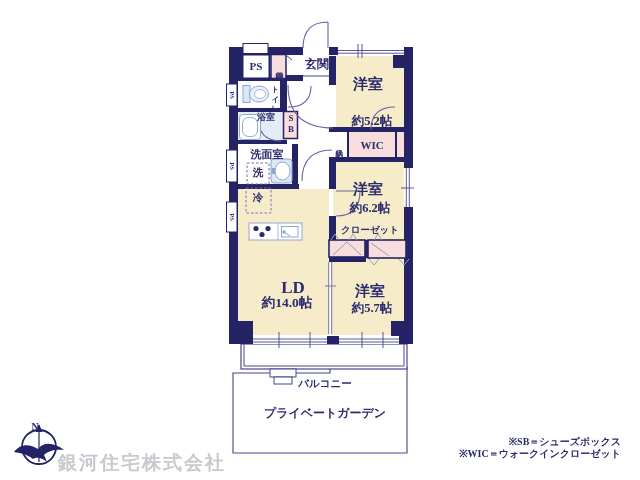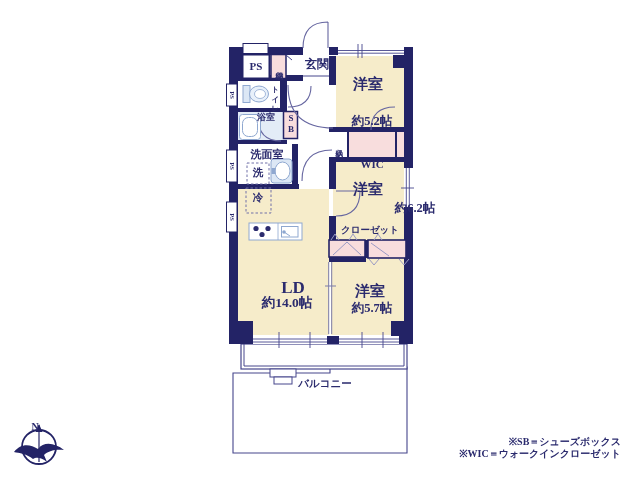--- a/index.html
+++ b/index.html
@@ -162,34 +162,36 @@
 <div class="lbl" style="left:266px;top:117px;font-size:9px;text-align:right;">浴室</div>
 <div class="lbl v" style="left:290.5px;top:124px;font-size:9px;">SB</div>
 <div class="lbl" style="left:267px;top:154px;font-size:11px;">洗面室</div>
 <div class="lbl" style="left:258px;top:173px;font-size:10.5px;">洗</div>
 
 <div class="lbl rot" style="left:232px;top:95px;font-size:6.5px;">PS</div>
 <div class="lbl rot" style="left:232px;top:166px;font-size:6.5px;">PS</div>
 <div class="lbl rot" style="left:232px;top:217px;font-size:6.5px;">PS</div>
 
 <div class="lbl v" style="left:339px;top:144px;font-size:7.5px;">収納</div>
-<div class="lbl" style="left:372px;top:145px;font-size:11px;margin-top:19px;">WIC</div>
+<div class="lbl" style="left:372px;top:145px;font-size:11px;">WIC</div>
 
 <div class="lbl" style="left:368px;top:189px;font-size:15px;">洋室</div>
-<div class="lbl" style="left:370px;top:208px;font-size:12.5px;margin-left:45px;">約6.2帖</div>
+<div class="lbl" style="left:370px;top:208px;font-size:12.5px;">約6.2帖</div>
 <div class="lbl" style="left:370px;top:231px;font-size:9.5px;">クローゼット</div>
 
 <div class="lbl" style="left:258px;top:198px;font-size:10.5px;">冷</div>
 
 <div class="lbl" style="left:289px;top:287px;font-size:17px;padding-left:8px;">LD</div>
 <div class="lbl" style="left:287px;top:303px;font-size:13.5px;">約14.0帖</div>
 
 <div class="lbl" style="left:370px;top:291px;font-size:15px;">洋室</div>
 <div class="lbl" style="left:372px;top:308px;font-size:12.5px;">約5.7帖</div>
 
 <div class="lbl" style="left:325px;top:356px;font-size:10.5px;margin-top:28px;">バルコニー</div>
+<div class="lbl" style="left:325px;top:413px;font-size:12px;">プライベートガーデン</div>
 
 <div class="lbl" style="left:35px;top:427px;font-size:10px;">N</div>
 
+<div class="watermark" style="left:58px;top:450px;">銀河住宅株式会社</div>
 <div class="note" style="top:437px;">※SB＝シューズボックス</div>
 <div class="note" style="top:448.5px;">※WIC＝ウォークインクローゼット</div>
 
 </div>
 
 </body></html>

